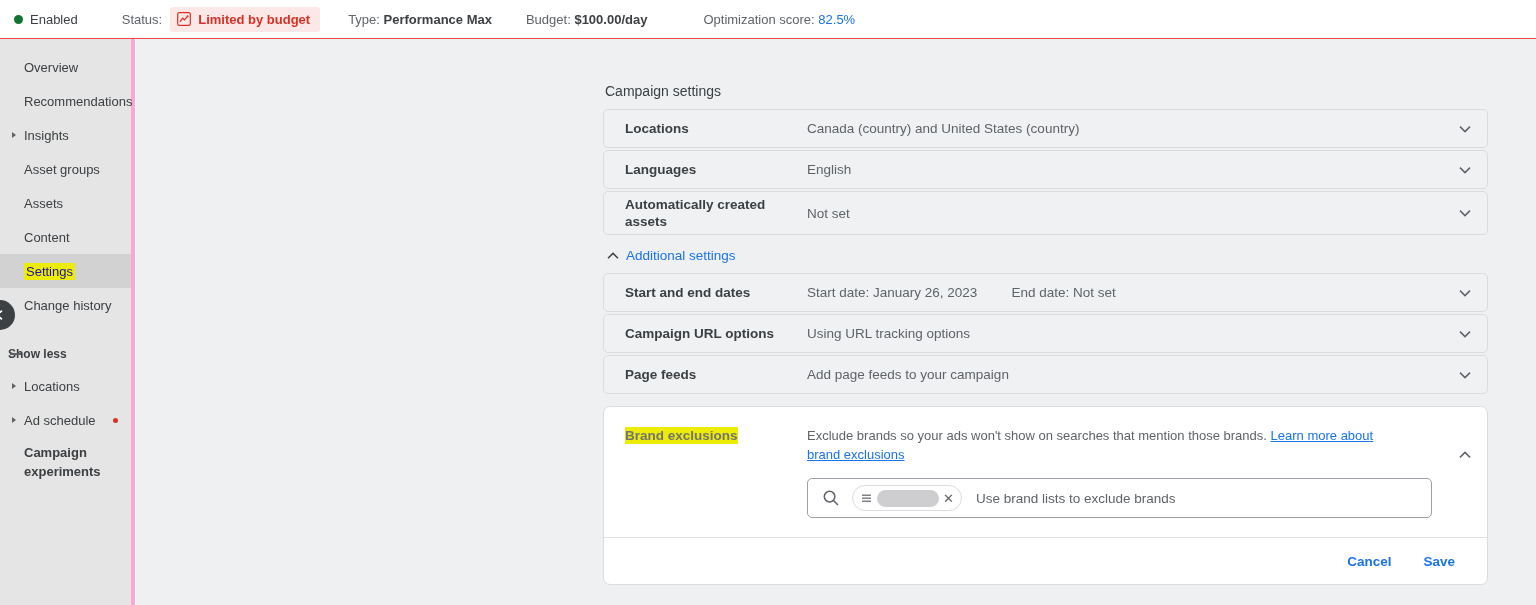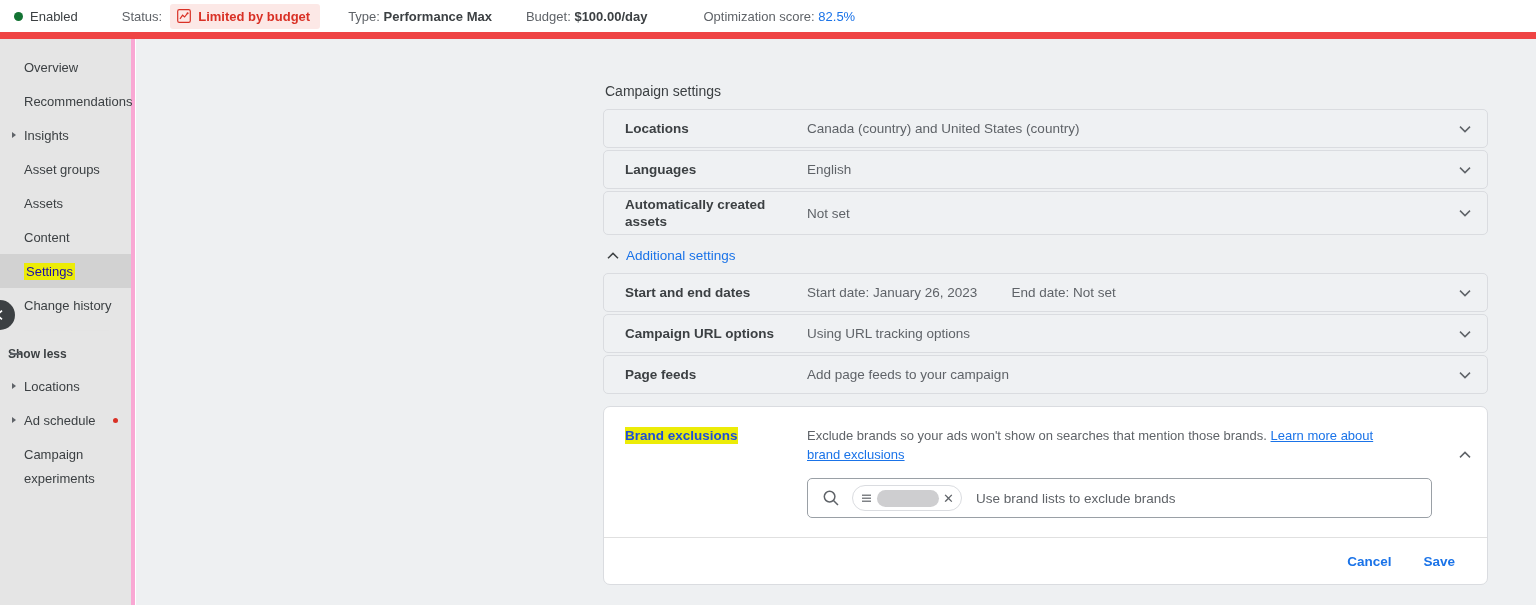--- a/index.html
+++ b/index.html
@@ -10,21 +10,21 @@
     background: #ffffff;
     font-family: "Liberation Sans", sans-serif;
     -webkit-font-smoothing: antialiased;
   }
 
   
   .topbar {
     position: absolute; top: 0; left: 0;
     width: 1536px; height: 39px;
     background: #ffffff;
-    border-bottom: 7px solid #ef4444;
+    border-bottom: 1px solid #ef4444;
     display: flex; align-items: center;
   }
   .tb-enabled { margin-left: 14px; color: #3c4043; font-size: 13px; display: flex; align-items: center; }
   .dot-green { width: 9px; height: 9px; border-radius: 50%; background: #137333; margin-right: 7px; }
   .tb-status-label { margin-left: 44px; color: #5f6368; font-size: 13px; }
   .badge-limited {
     margin-left: 8px;
     background: #fce8e6;
     color: #d93025;
     font-size: 13px;
@@ -62,21 +62,21 @@
     border-left: 4px solid #5f6368;
     border-top: 3.5px solid transparent;
     border-bottom: 3.5px solid transparent;
   }
   .nav-item.selected { background: #d2d2d2; }
   .nav-item.selected .hl { background: #ecec07; color: #1a0dab; padding: 1px 2px; }
   .nav-reddot { position: absolute; right: 13px; width: 5px; height: 5px; border-radius: 50%; background: #d93025; }
   .nav-divider { height: 1px; background: #e4e4e4; margin: 8px 22px 8px 24px; }
   .nav-showless { display: flex; align-items: center; height: 30px; padding-left: 8px; font-size: 12px; font-weight: bold; color: #3c4043; position: relative; cursor: pointer; }
   .nav-showless .minus { position: absolute; left: 10px; width: 11px; height: 1.6px; background: #5f6368; }
-  .nav-two-line { height: auto; padding-top: 6px; padding-bottom: 6px; line-height: 24px; }
+  .nav-two-line { height: auto; padding-top: 6px; padding-bottom: 6px; line-height: 19px; font-weight: bold; }
 
   .collapse-btn {
     position: absolute;
     left: -15px; top: 261px;
     width: 30px; height: 30px;
     border-radius: 50%;
     background: #3c4043;
     display: flex; align-items: center; justify-content: center;
     cursor: pointer;
     z-index: 6;
@@ -133,21 +133,21 @@
   .be-card {
     margin-top: 12px;
     width: 885px;
     background: #ffffff;
     border: 1px solid #dadce0;
     border-radius: 7px;
   }
   .be-body { display: flex; padding: 19px 0 19px 21px; }
   .be-label-col { width: 182px; flex-shrink: 0; }
   .be-label {
-    font-size: 13.5px; color: #1d4ed8; font-weight: bold;
+    font-size: 13.5px; color: #737373; font-weight: bold;
     background: #ecec07;
     display: inline; padding: 1px 0;
     box-shadow: 0 0 0 0 transparent;
   }
   .be-right { flex: 1; padding-right: 8px; }
   .be-desc { font-size: 13px; color: #5f6368; line-height: 19px; max-width: 580px; }
   .be-desc a { color: #1a73e8; text-decoration: underline; }
   .be-search {
     margin-top: 14px;
     height: 40px;

